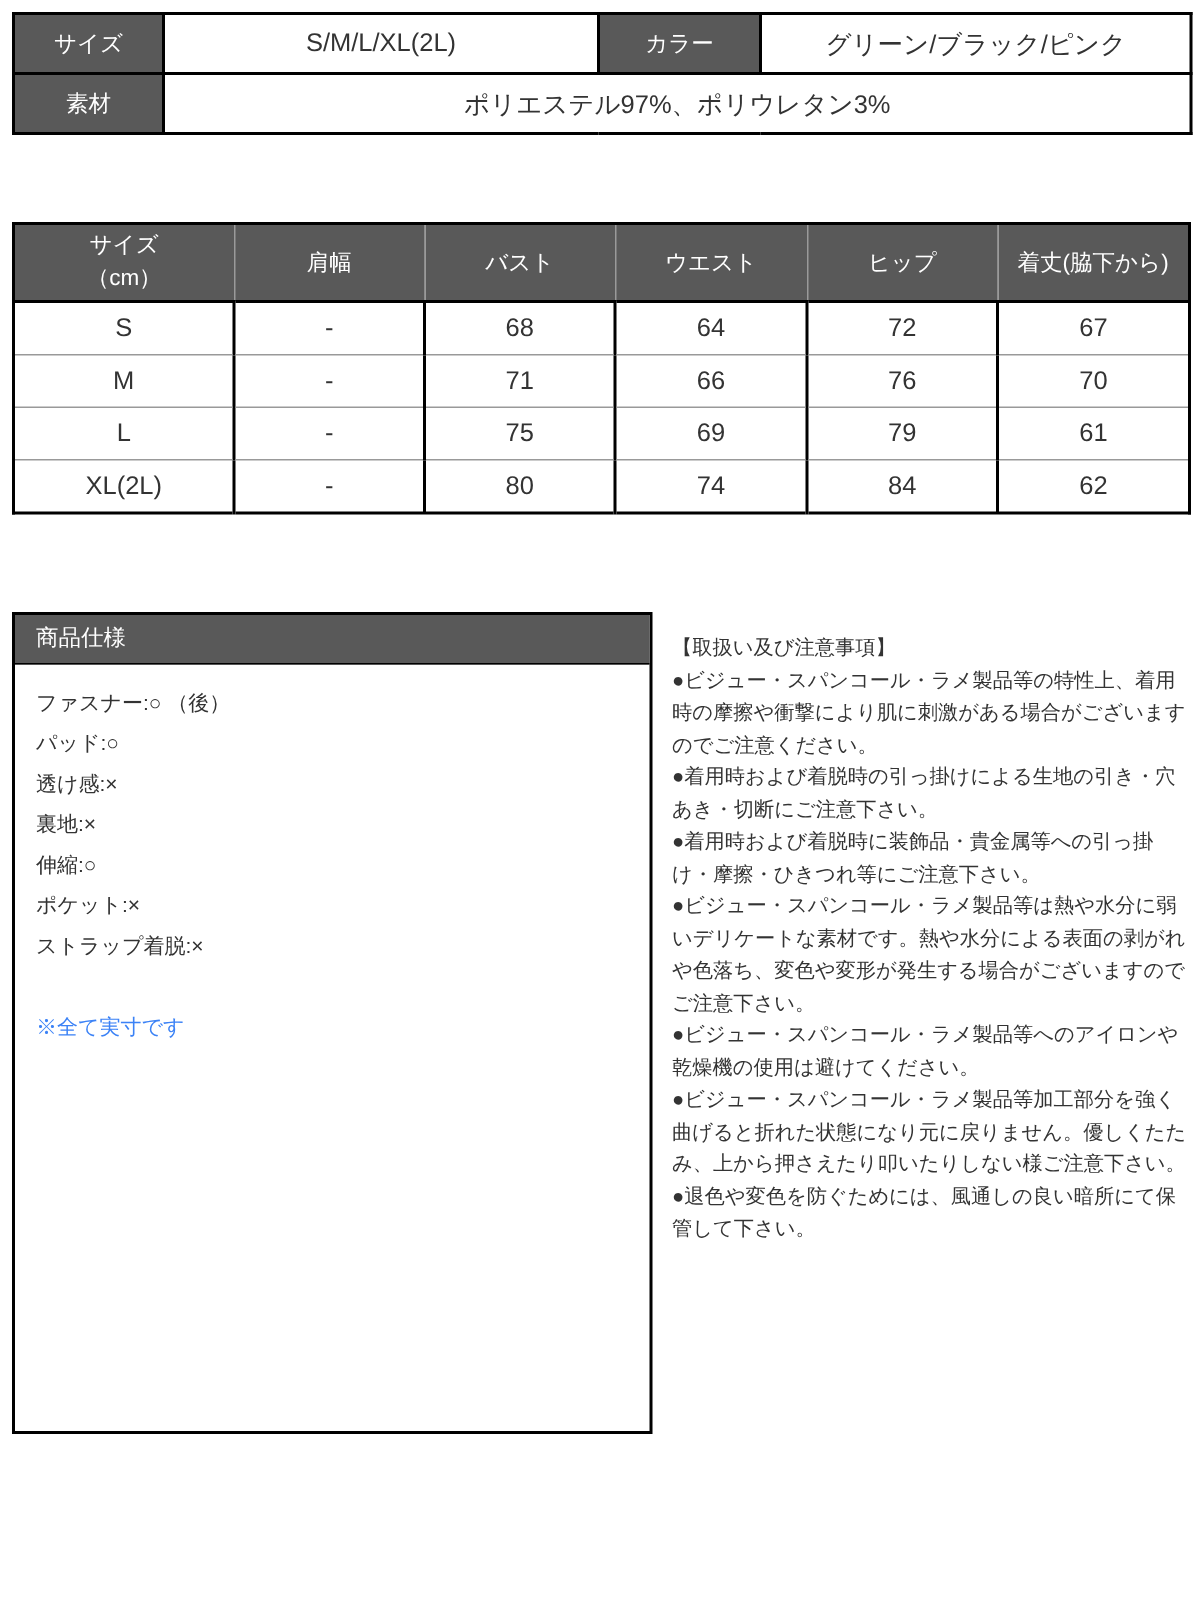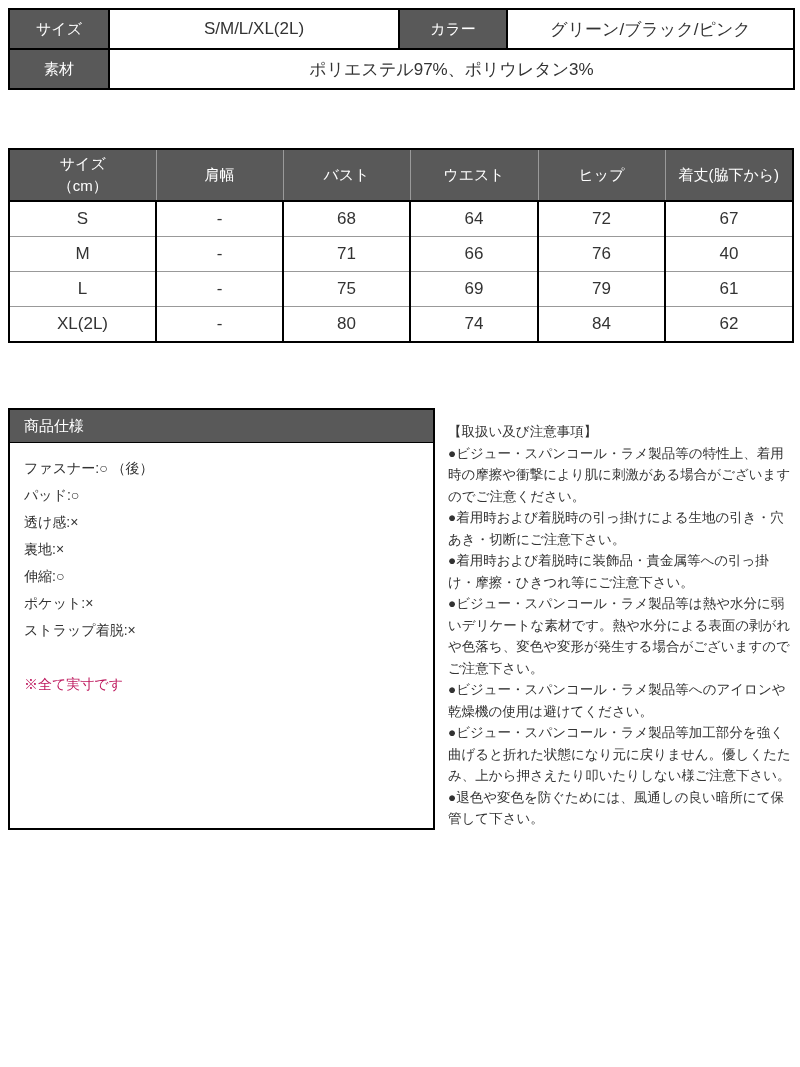--- a/index.html
+++ b/index.html
@@ -28,30 +28,30 @@
   .size-table th.first { border-left:none; }
   .size-table td {
     text-align:center; font-size:17px; color:#333333; height:34px; padding:0;
     border-left:2px solid #000000; border-top:1px solid #999999; background:#ffffff;
   }
   .size-table td.first { border-left:none; }
   .hdr2line { line-height:22px; }
 
   
   .spec-box {
-    position:absolute; left:8px; top:408px; width:427px; height:422px;
+    position:absolute; left:8px; top:408px; width:427px; height:548px;
     border:2px solid #000000; background:#ffffff; box-sizing:border-box;
   }
   .spec-box .bar {
     background:#595959; color:#ffffff; font-size:15px; height:32px; line-height:32px;
     padding-left:14px; border-bottom:1px solid #000000;
   }
   .spec-box ul { list-style:none; margin:12px 0 0 0; padding:0 14px; }
   .spec-box li { font-size:14px; line-height:27px; color:#333333; }
-  .spec-box .note { font-size:14px; line-height:27px; color:#be185d; margin:27px 14px 0 14px; }
+  .spec-box .note { font-size:14px; line-height:27px; color:#3b82f6; margin:27px 14px 0 14px; }
 
   
   .care { position:absolute; left:448px; top:421px; width:348px; }
   .care p { margin:0; font-size:13.5px; line-height:21.5px; color:#333333; }
 </style>
 </head>
 <body>
 
 <div class="page">
 
@@ -104,21 +104,21 @@
       <td>64</td>
       <td>72</td>
       <td>67</td>
     </tr>
     <tr>
       <td class="first">M</td>
       <td>-</td>
       <td>71</td>
       <td>66</td>
       <td>76</td>
-      <td>40</td>
+      <td>70</td>
     </tr>
     <tr>
       <td class="first">L</td>
       <td>-</td>
       <td>75</td>
       <td>69</td>
       <td>79</td>
       <td>61</td>
     </tr>
     <tr>

